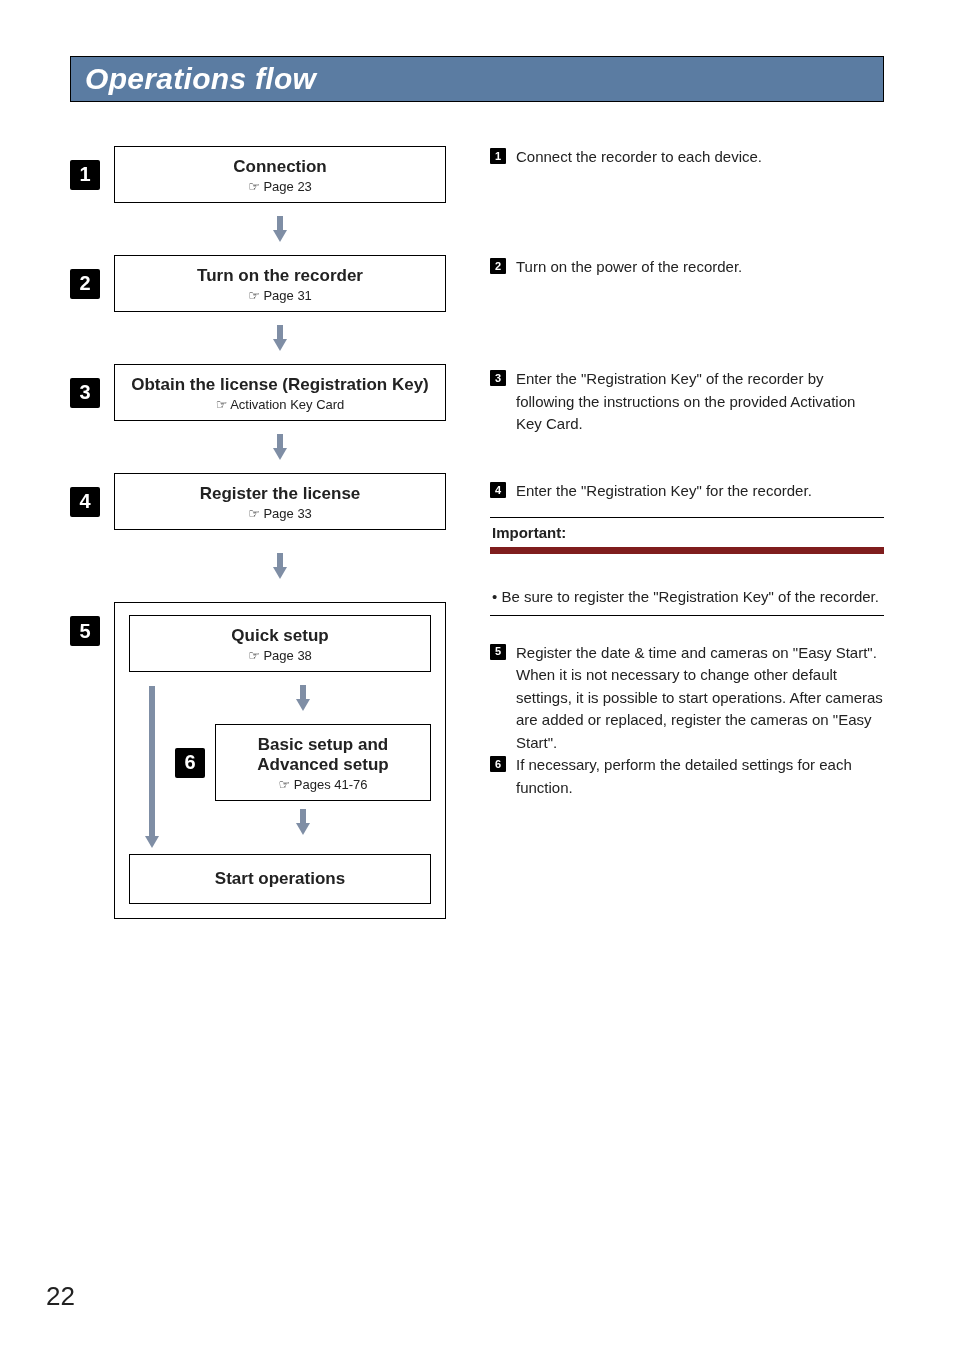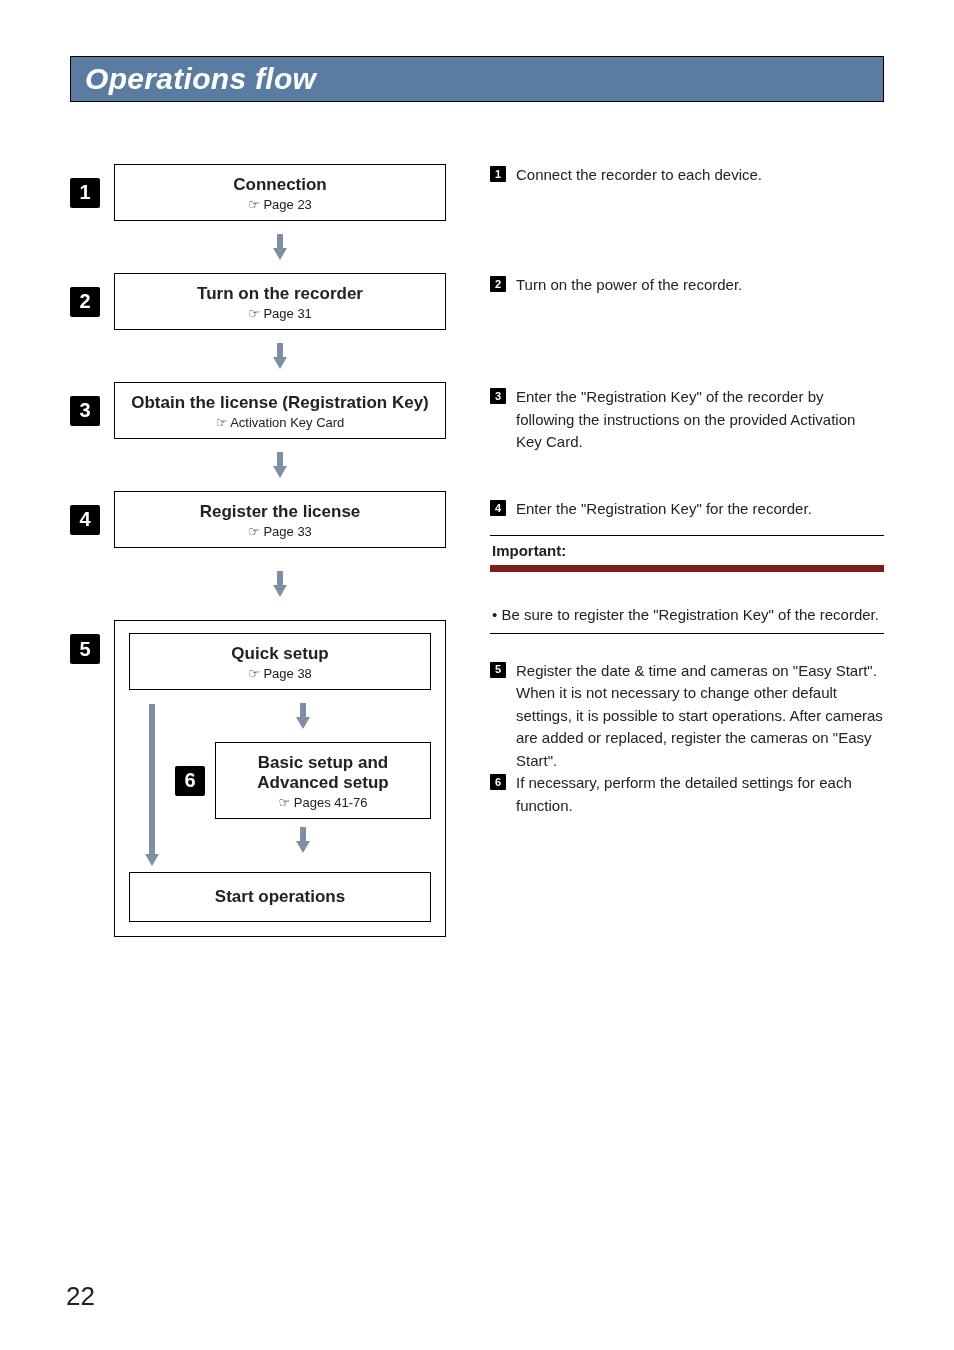--- a/index.html
+++ b/index.html
@@ -7,21 +7,21 @@
   .page { position: relative; width: 954px; height: 1350px; padding: 56px 70px 40px 70px; }
 
   
   .header-bar {
     background: #5b7ca2;
     border: 1px solid #000;
     height: 46px;
     display: flex;
     align-items: center;
     padding: 16px 14px;
-    margin-bottom: 62px;
+    margin-bottom: 44px;
   }
   .header-bar h1 {
     color: #fff;
     font-size: 30px;
     font-weight: bold;
     font-style: italic;
     letter-spacing: 0.3px;
   }
 
   
@@ -107,21 +107,21 @@
   .r-block-1 { min-height: 110px; }
   .r-block-2 { min-height: 112px; }
   .r-block-3 { min-height: 112px; }
   .r-block-4 { min-height: 130px; }
   .r-block-5 { min-height: 108px; }
   .r-block-6 { }
 
   
   .page-num {
     position: absolute;
-    left: 66px; bottom: 38px;
+    left: 46px; bottom: 38px;
     font-size: 26px;
     color: #222;
   }
 
   
   .long-arrow {
     width: 14px;
     position: relative;
   }
   .long-arrow .lshaft {

